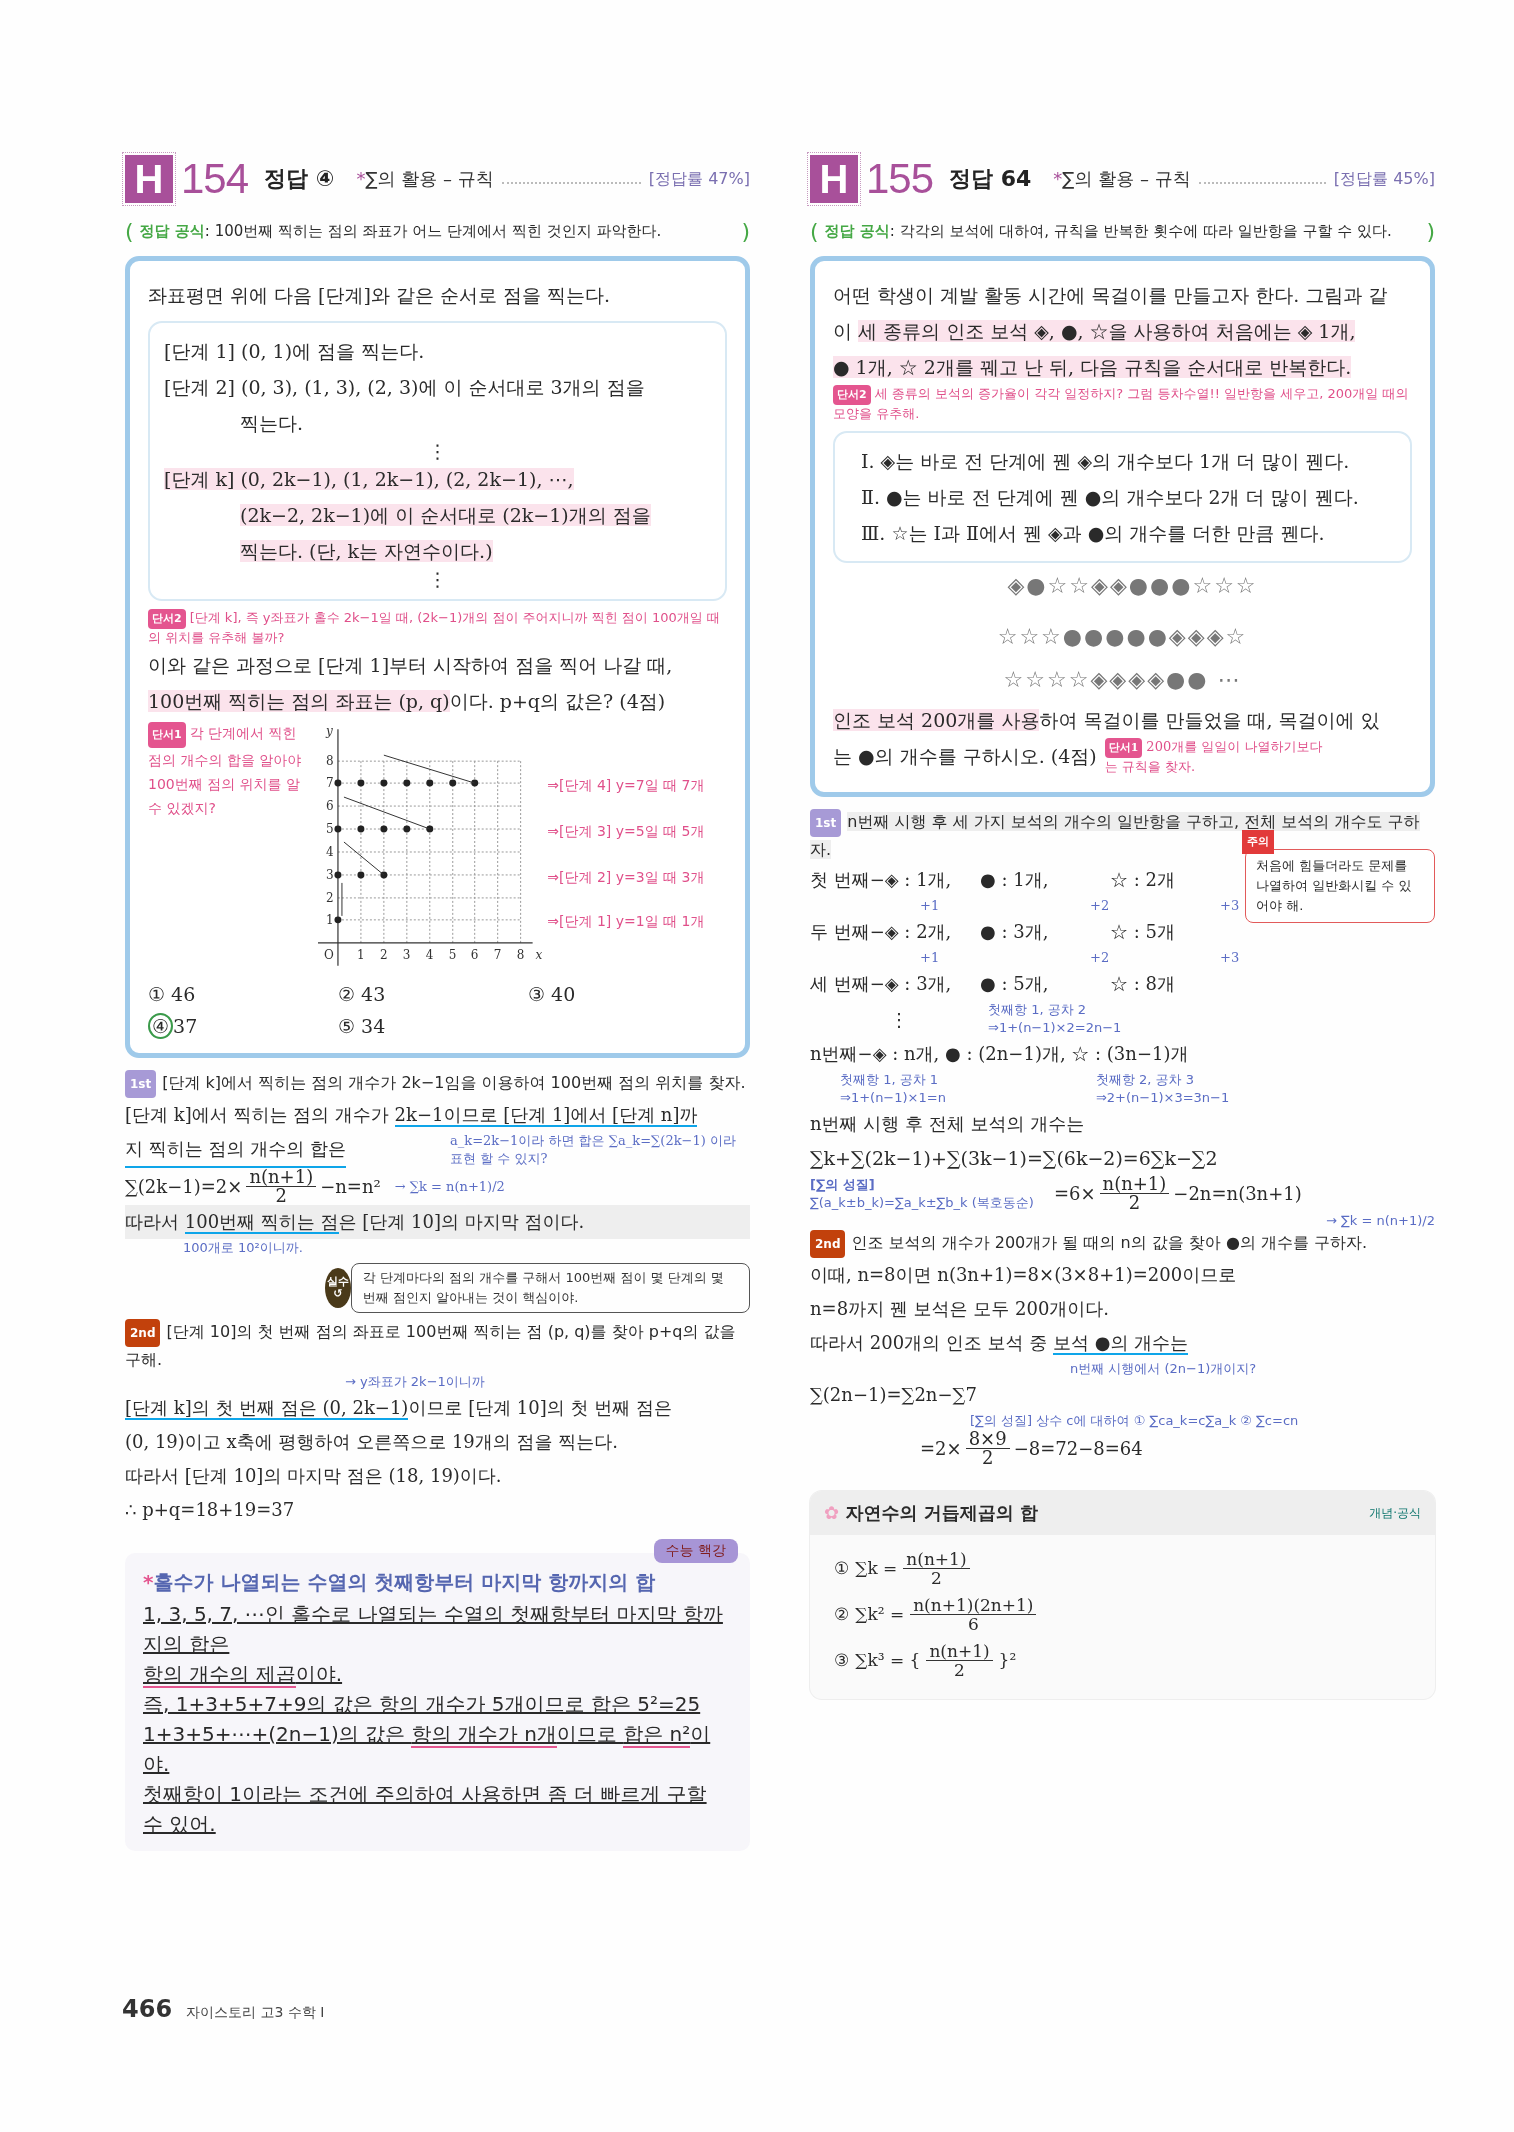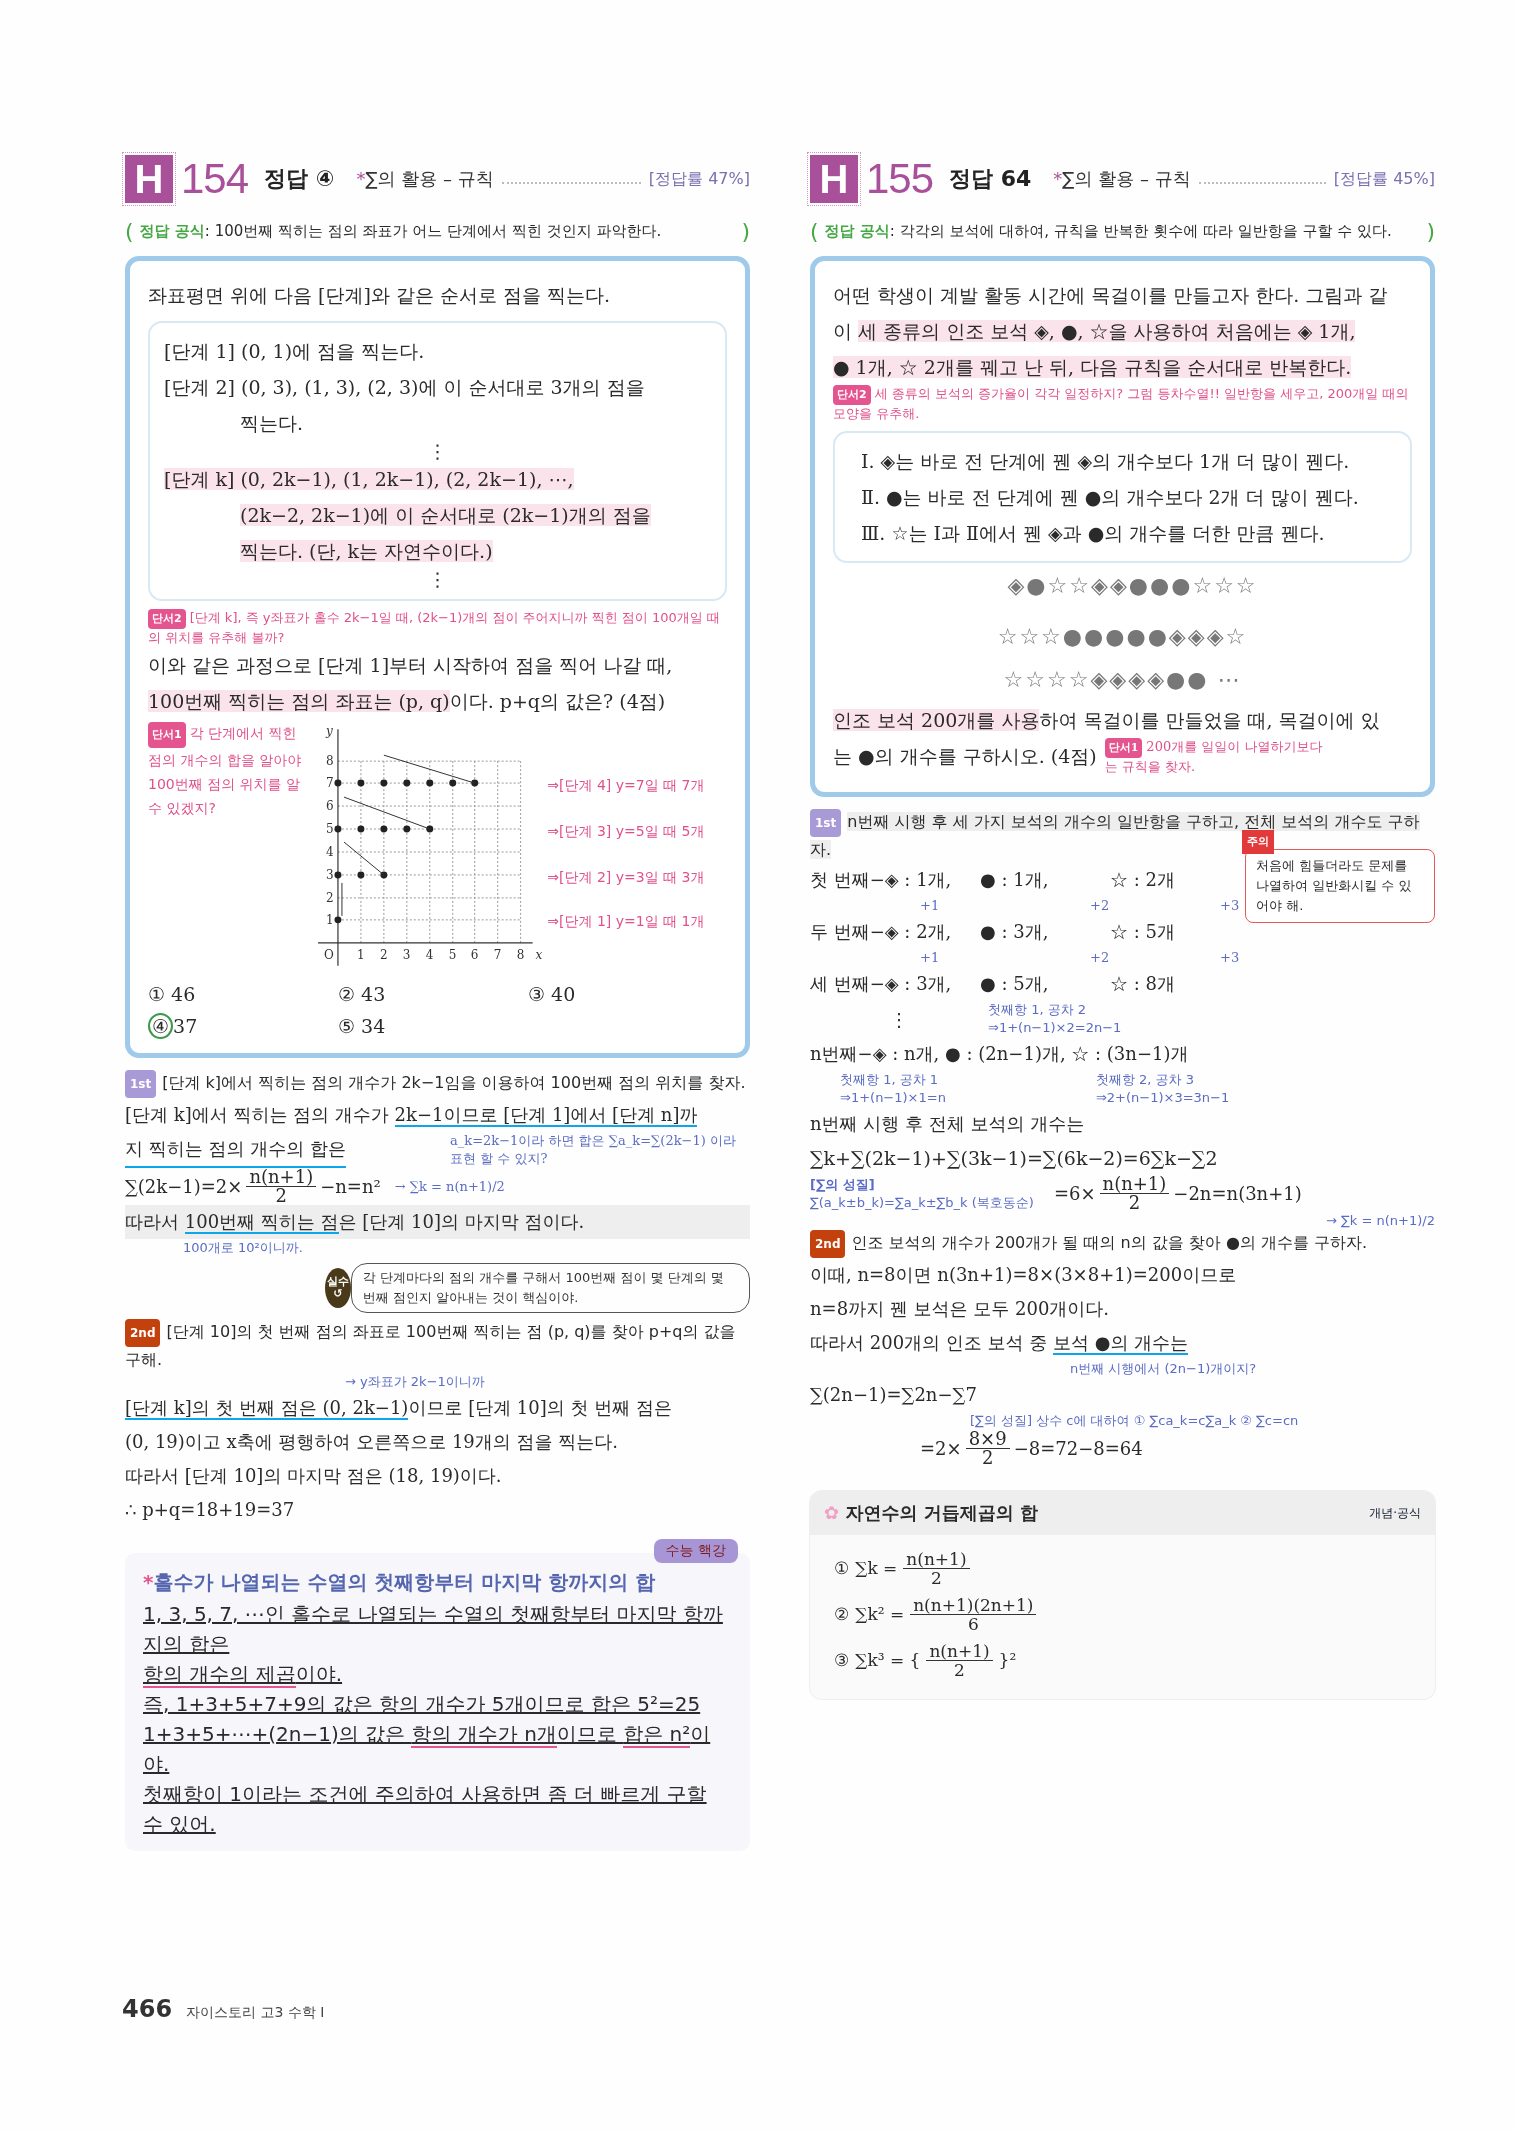--- a/index.html
+++ b/index.html
@@ -40,36 +40,36 @@
 
   .sol { font-size: 18px; line-height: 34px; margin-top: 12px; }
   .step-tag { display: inline-block; background: #a79ad6; color: #fff; font-size: 12px; font-weight: bold; padding: 1px 5px; border-radius: 4px; margin-right: 6px; }
   .step-tag.nd { background: #c2410c; }
   .step-head { font-size: 16px; line-height: 26px; }
   .ul-blue { border-bottom: 2px solid #0ea5e9; }
   .ul-pink { border-bottom: 2px solid #e4558f; }
   .note-blue { font-size: 13px; color: #5a6cc4; line-height: 18px; }
   .mistake { display: flex; align-items: center; margin: 6px 0 6px 200px; }
   .mistake-badge { width: 40px; height: 40px; border-radius: 50%; background: #4a3a1a; color: #fff; font-size: 11px; font-weight: bold; display: flex; align-items: center; justify-content: center; flex-direction: column; line-height: 12px; }
-  .bubble { border: 1.5px solid #555; border-radius: 16px; padding: 4px 11px; font-size: 13px; line-height: 20px; color: #333; }
+  .bubble { border: 1.5px solid #555; border-radius: 8px; padding: 4px 11px; font-size: 13px; line-height: 20px; color: #333; }
 
   .tip-box { background: #f7f6fa; border-radius: 10px; padding: 12px 18px; margin-top: 26px; position: relative; }
   .tip-tag { position: absolute; right: 12px; top: -14px; background: #a795d6; color: #7f1d1d; font-size: 14px; padding: 3px 12px; border-radius: 8px; }
   .tip-title { color: #5566b0; font-size: 20px; font-weight: bold; line-height: 34px; }
   .tip-title .star { color: #e4558f; }
   .tip-body { font-size: 20px; line-height: 30px; text-decoration: underline; }
 
   .caution { position: absolute; right: 0; top: 690px; width: 190px; border: 1.5px solid #e25a5a; border-radius: 8px; padding: 6px 10px; font-size: 13px; line-height: 20px; background: #fff; }
   .caution-tag { position: absolute; left: -4px; top: -20px; background: #e23a3a; color: #fff; font-size: 11px; font-weight: bold; padding: 2px 5px; }
 
   .concept-box { background: #fafafa; border-radius: 12px; margin-top: 24px; box-shadow: 0 0 0 1px #eee; }
   .concept-head { background: #eeeeee; border-radius: 12px 12px 0 0; display: flex; justify-content: space-between; align-items: center; padding: 10px 14px; }
   .concept-title { font-size: 18px; font-weight: bold; }
   .concept-title .star { color: #f0a0c0; }
-  .concept-tag { font-size: 12px; color: #0f172a; }
+  .concept-tag { font-size: 12px; color: #0f766e; }
   .concept-body { padding: 10px 24px 16px; font-size: 17px; line-height: 46px; }
 
   .footer { position: absolute; left: 122px; top: 1995px; display: flex; align-items: baseline; gap: 14px; }
   .footer .pg { font-size: 24px; font-weight: bold; color: #333; }
   .footer .bk { font-size: 14px; color: #444; }
   .frac { display: inline-flex; flex-direction: column; vertical-align: middle; text-align: center; line-height: 18px; }
   .frac .n { border-bottom: 1.5px solid #333; padding: 0 3px; }
   .necklace { text-align: center; margin: 10px 0; }
 </style>
 </head>

